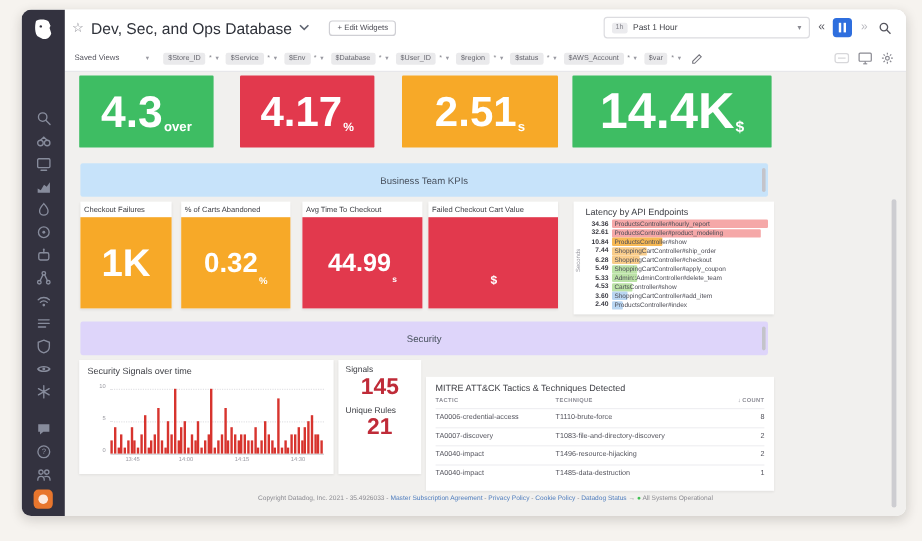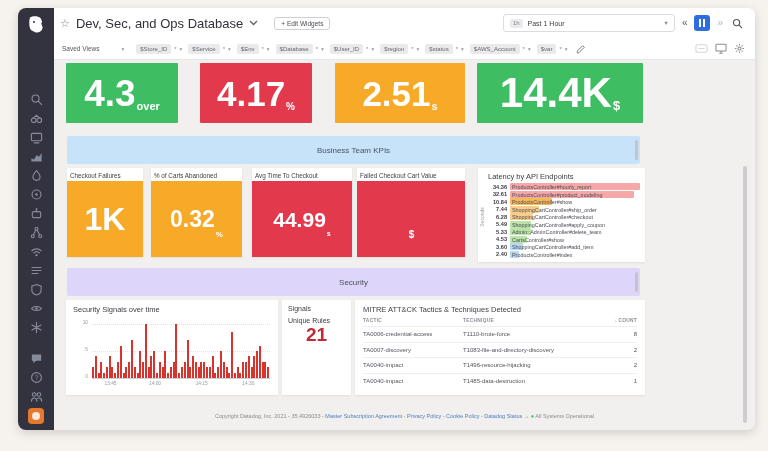--- a/index.html
+++ b/index.html
@@ -98,21 +98,21 @@
   .grid{position:absolute;left:0;right:0;border-top:1px dotted #e3e3e6;}
   #bars{position:absolute;left:0;right:0;top:0;bottom:0;display:flex;align-items:flex-end;justify-content:space-between;}
   .bar{width:2px;background:#d7342e;flex:none;}
   .ytick{position:absolute;left:6px;width:16px;text-align:right;font-size:4.8px;color:#9a9aa2;}
   .xtick{position:absolute;top:81px;transform:translateX(-50%);font-size:4.8px;color:#9a9aa2;}
 
   #sigpanel{left:228px;top:240px;width:69px;height:95px;cursor:pointer;}
   .siglabel{font-size:7px;color:#3f4046;text-align:left;padding:5px 0 0 6px;}
   .bignum{font-size:19px;font-weight:700;color:#bf2b38;text-align:center;line-height:1.15;}
 
-  #mitre{left:301px;top:240px;width:290px;height:95px;padding:5px 8px 0 8px;cursor:pointer;}
+  #mitre{left:301px;top:254px;width:290px;height:95px;padding:5px 8px 0 8px;cursor:pointer;}
   .mhead{display:flex;align-items:center;font-size:4.8px;font-weight:700;letter-spacing:.3px;
     color:#8d8d96;margin-top:4px;padding-bottom:3px;}
   .mc1{width:100px;flex:none;}
   .mc2{flex:1;}
   .mc3{width:34px;text-align:right;flex:none;}
   .mrow{display:flex;align-items:center;font-size:6px;color:#55555e;height:15.6px;border-top:1px solid #efeff2;}
   .sorticon{color:#8d8d96;margin-right:1px;}
 
   #footer{position:absolute;left:0;right:0;top:353px;text-align:center;font-size:5.5px;color:#8a8a90;}
   .flink{color:#4f7dbe;cursor:pointer;text-decoration:none;}
@@ -520,20 +520,21 @@
           </div>
       </div>
       <span class="xtick" style="left:21%">13:45</span>
       <span class="xtick" style="left:42%">14:00</span>
       <span class="xtick" style="left:64%">14:15</span>
       <span class="xtick" style="left:86%">14:30</span>
     </div>
 
     <div id="sigpanel" class="panel">
       <div class="siglabel">Signals</div>
+      <div class="bignum">145</div>
       <div class="siglabel">Unique Rules</div>
       <div class="bignum">21</div>
     </div>
 
     <div id="mitre" class="panel">
       <div class="ptitle">MITRE ATT&amp;CK Tactics &amp; Techniques Detected</div>
       <div class="mhead">
         <span class="mc1">TACTIC</span>
         <span class="mc2">TECHNIQUE</span>
         <span class="mc3"><span class="sorticon">↓</span><span>COUNT</span></span>

